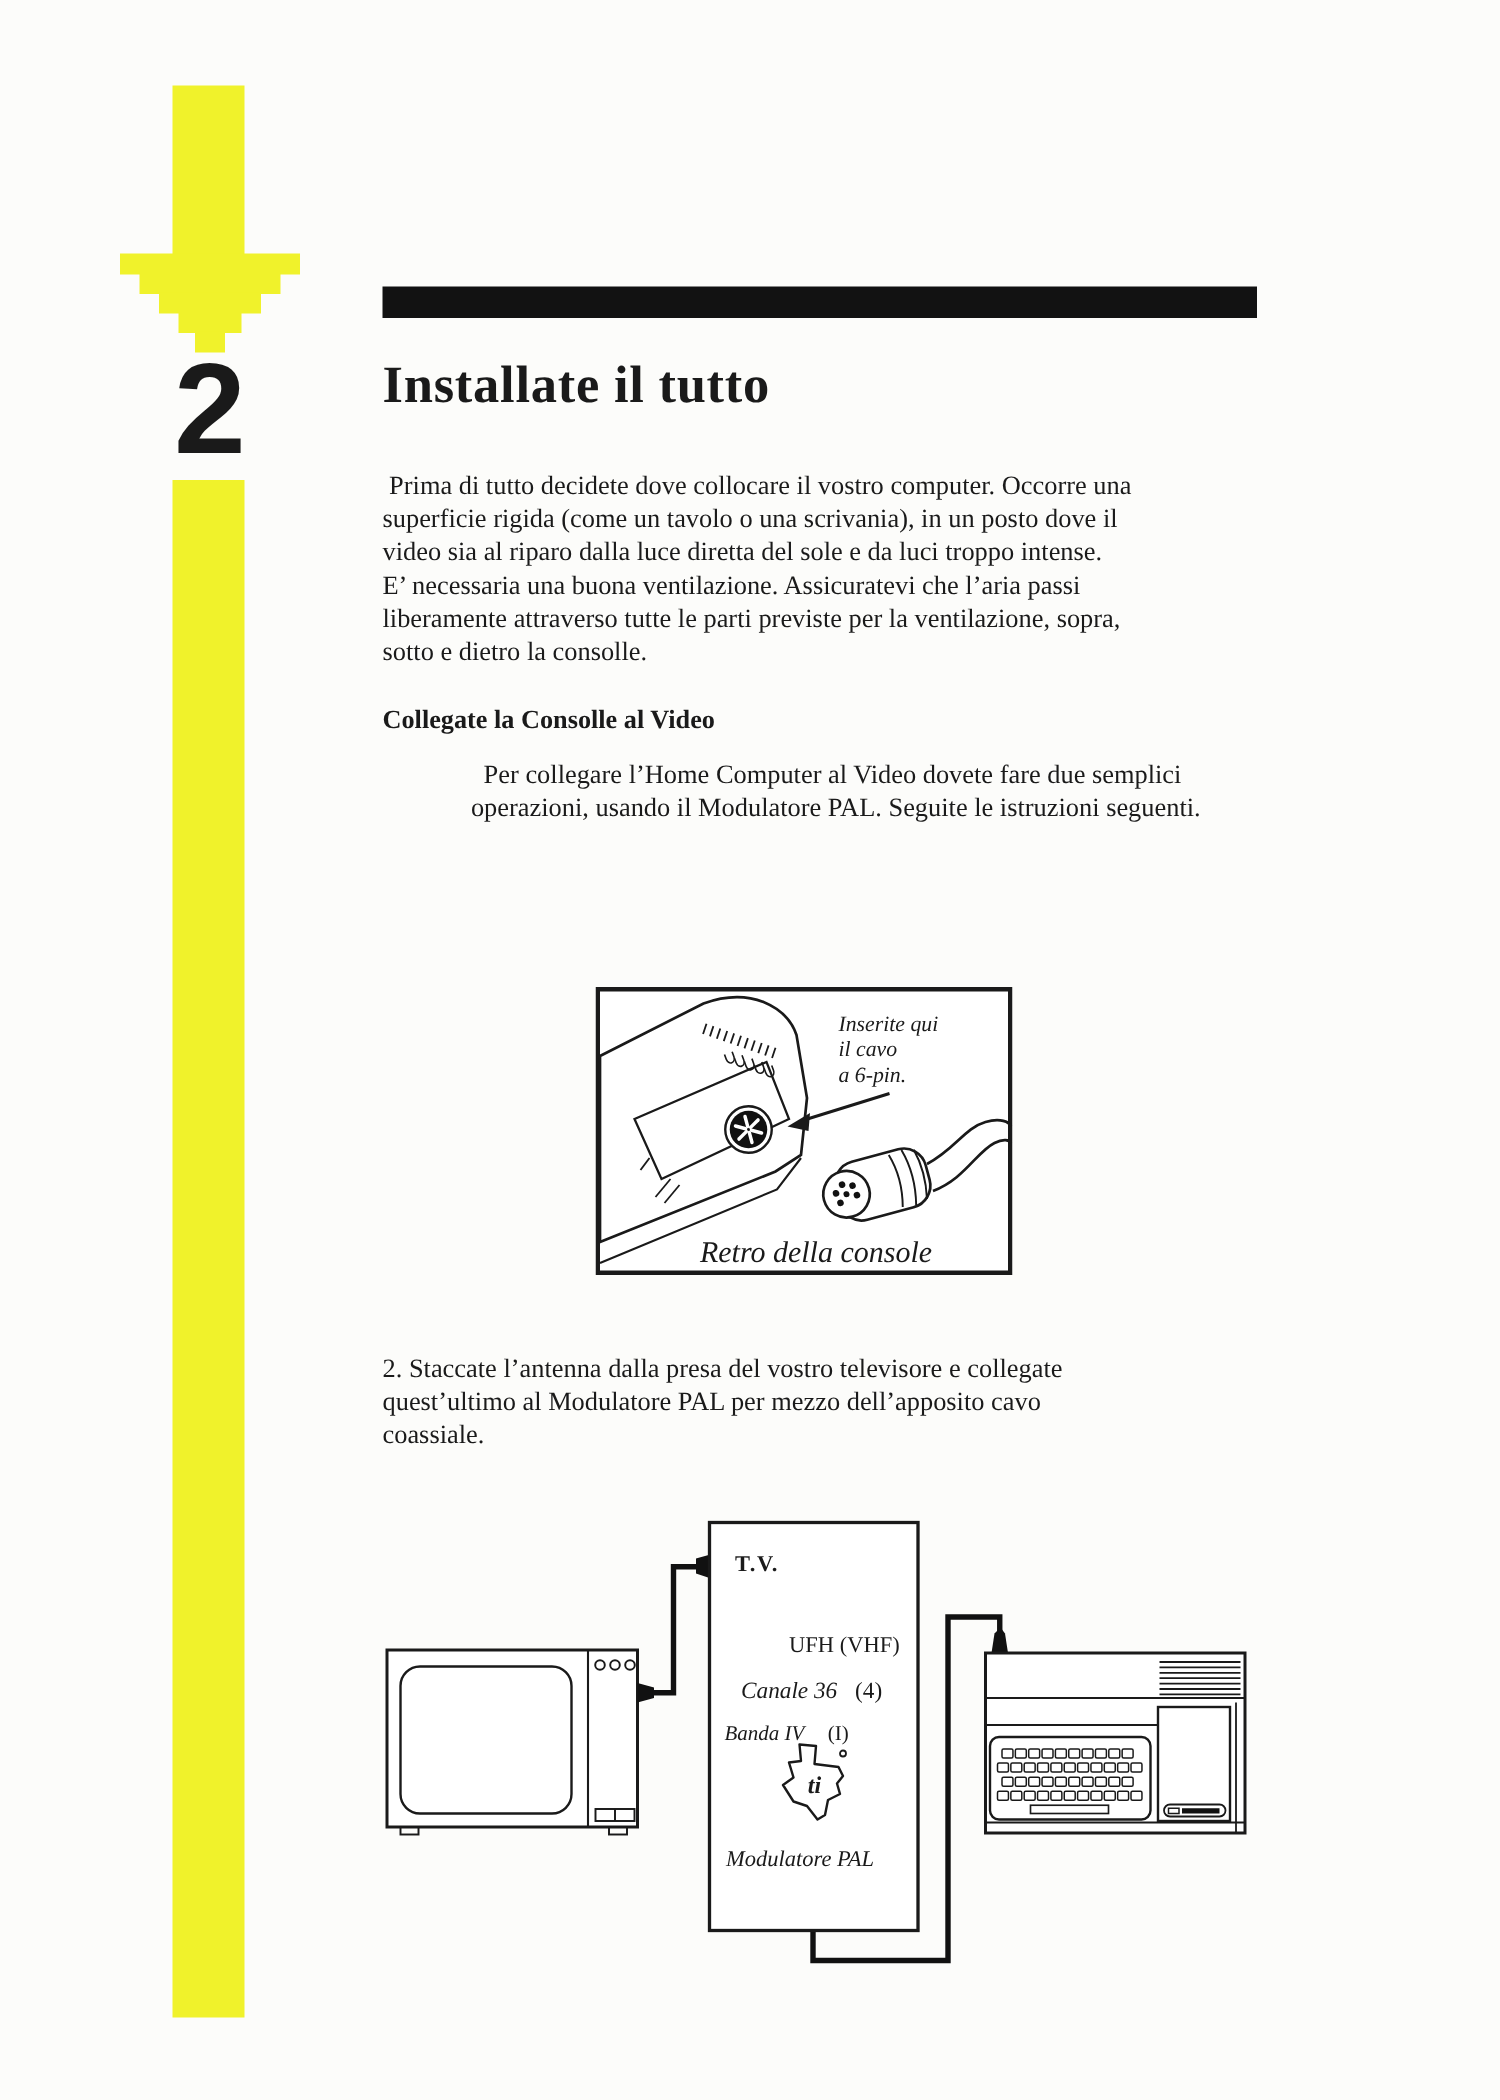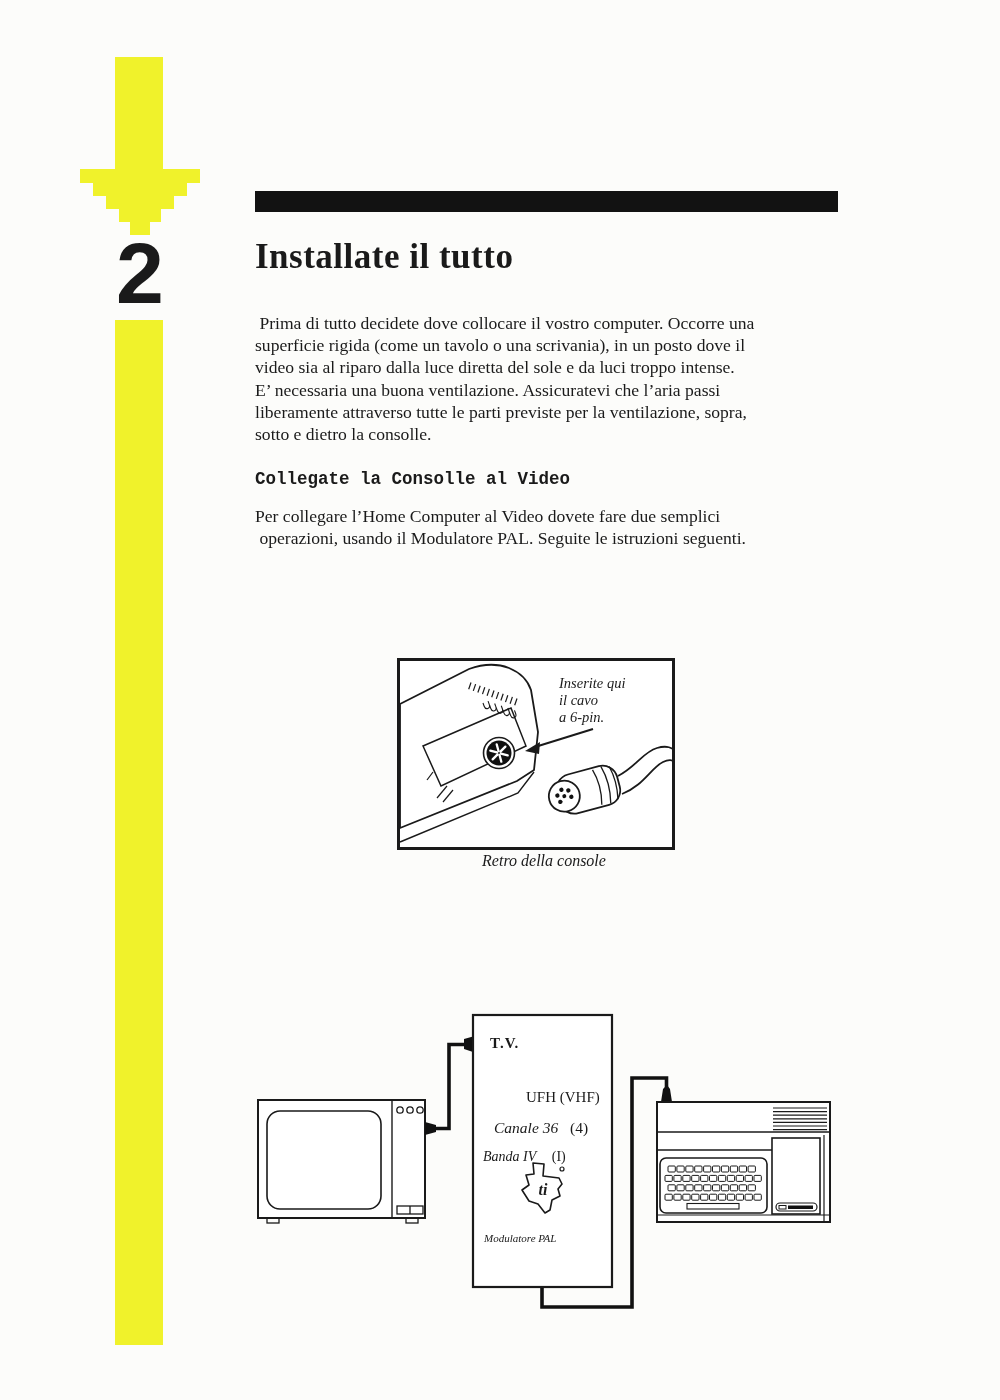--- a/index.html
+++ b/index.html
@@ -38,23 +38,23 @@
 
   <div class="abs body-text" style="left:255px;top:312px;"> Prima di tutto decidete dove collocare il vostro computer. Occorre una
 superficie rigida (come un tavolo o una scrivania), in un posto dove il
 video sia al riparo dalla luce diretta del sole e da luci troppo intense.
 E’ necessaria una buona ventilazione. Assicuratevi che l’aria passi
 liberamente attraverso tutte le parti previste per la ventilazione, sopra,
 sotto e dietro la consolle.</div>
 
   <div class="abs page-title" style="left:255px;top:237px;">Installate il tutto</div>
 
-  <div class="abs sec-head" style="left:255px;top:469px;font-family:Liberation Mono, monospace;">Collegate la Consolle al Video</div>
-
-  <div class="abs body-text" style="left:255px;top:505px;">Per collegare l’Home Computer al Video dovete fare due semplici
+  <div class="abs sec-head" style="left:255px;top:469px;">Collegate la Consolle al Video</div>
+
+  <div class="abs body-text" style="left:255px;top:505px;text-align:center;">Per collegare l’Home Computer al Video dovete fare due semplici
  operazioni, usando il Modulatore PAL. Seguite le istruzioni seguenti.</div>
 
 
   <div class="abs" style="left:397px;top:658px;width:294px;height:192px;">
     <svg width="278" height="192" viewBox="0 0 278 192">
       <rect x="1.5" y="1.5" width="275" height="189" fill="#fff" stroke="#1a1a1a" stroke-width="3"></rect>
 
       <path class="lineart" stroke-width="1.8" fill="#fff" d="M 3,46 L 72,11 Q 94,3 112,10 Q 129,17 134,32 L 141,74 L 137,112 L 120,123 L 3,170 Z"></path>
       <path class="lineart" stroke-width="1.4" d="M 3,184 L 121,135 L 137,114"></path>
       <path class="lineart" stroke-width="1.5" d="M 26,88 L 114,50 L 129,88 L 44,128 Z"></path>
@@ -118,23 +118,26 @@
               <circle cx="166" cy="132" r="2"></circle>
             </g>
         </g>
         <path class="lineart" stroke-width="1.8" d="M 221,118 C 240,108 246,94 260,90 C 270,87 276,90 277,93"></path>
         <path class="lineart" stroke-width="1.8" d="M 225,136 C 246,128 254,110 266,104 C 272,101 276,102 277,104"></path>
       </g>
     </svg>
     <div class="abs fig-label" style="left:162px;top:17px;font-size:14.5px;line-height:17px;">Inserite qui
 il cavo
 a 6-pin.</div>
-    <div class="abs fig-label" style="left:0;right:0;top:166px;text-align:center;font-size:16px;margin-top:28px;">Retro della console</div>
+    <div class="abs fig-label" style="left:0;right:0;top:166px;text-align:center;font-size:20px;">Retro della console</div>
   </div>
 
+  <div class="abs body-text" style="left:255px;top:901px;">2. Staccate l’antenna dalla presa del vostro televisore e collegate
+quest’ultimo al Modulatore PAL per mezzo dell’apposito cavo
+coassiale.</div>
 
   <div class="abs" style="left:250px;top:1010px;width:630px;height:315px;">
     <svg width="630" height="315" viewBox="0 0 630 315">
 
       <g>
         <rect x="8" y="90" width="167" height="118" fill="#fff" stroke="#1a1a1a" stroke-width="2"></rect>
         <rect x="17" y="101" width="114" height="98" rx="13" fill="#fff" stroke="#1a1a1a" stroke-width="1.6"></rect>
         <line x1="142" y1="90" x2="142" y2="208" stroke="#1a1a1a" stroke-width="1.4"></line>
         <circle cx="150" cy="100" r="3.2" class="lineart" stroke-width="1.3"></circle>
         <circle cx="160" cy="100" r="3.2" class="lineart" stroke-width="1.3"></circle>
@@ -235,16 +238,16 @@
     <div class="abs" style="left:244px;top:108.5px;font-size:15.5px;">
       <span class="ital">Canale 36</span>
       <span style="margin-left:8px;">(4)</span>
     </div>
 
     <svg class="abs" style="left:270px;top:152px;" width="48" height="54" viewBox="0 0 48 54">
       <path d="M 13,1 L 24,2 L 23,14 L 39,16 L 42,22 L 38,27 L 40,34 L 32,38 L 30,48 L 25,51 L 18,42 L 9,39 L 2,28 L 9,23 L 6,13 L 14,12 Z" fill="#fff" stroke="#1a1a1a" stroke-width="1.6" stroke-linejoin="round"></path>
       <circle cx="42" cy="7" r="2" class="lineart" stroke-width="1.2"></circle>
       <text x="23" y="33" text-anchor="middle" font-family="Liberation Serif,serif" font-style="italic" font-weight="700" font-size="16" fill="#1a1a1a">ti</text>
     </svg>
-    <div class="abs ital" style="left:234px;top:222px;font-size:11px;">Modulatore PAL</div>
+    <div class="abs ital" style="left:234px;top:222px;font-size:15px;">Modulatore PAL</div>
   </div>
 
 </div>
 
 </body></html>

